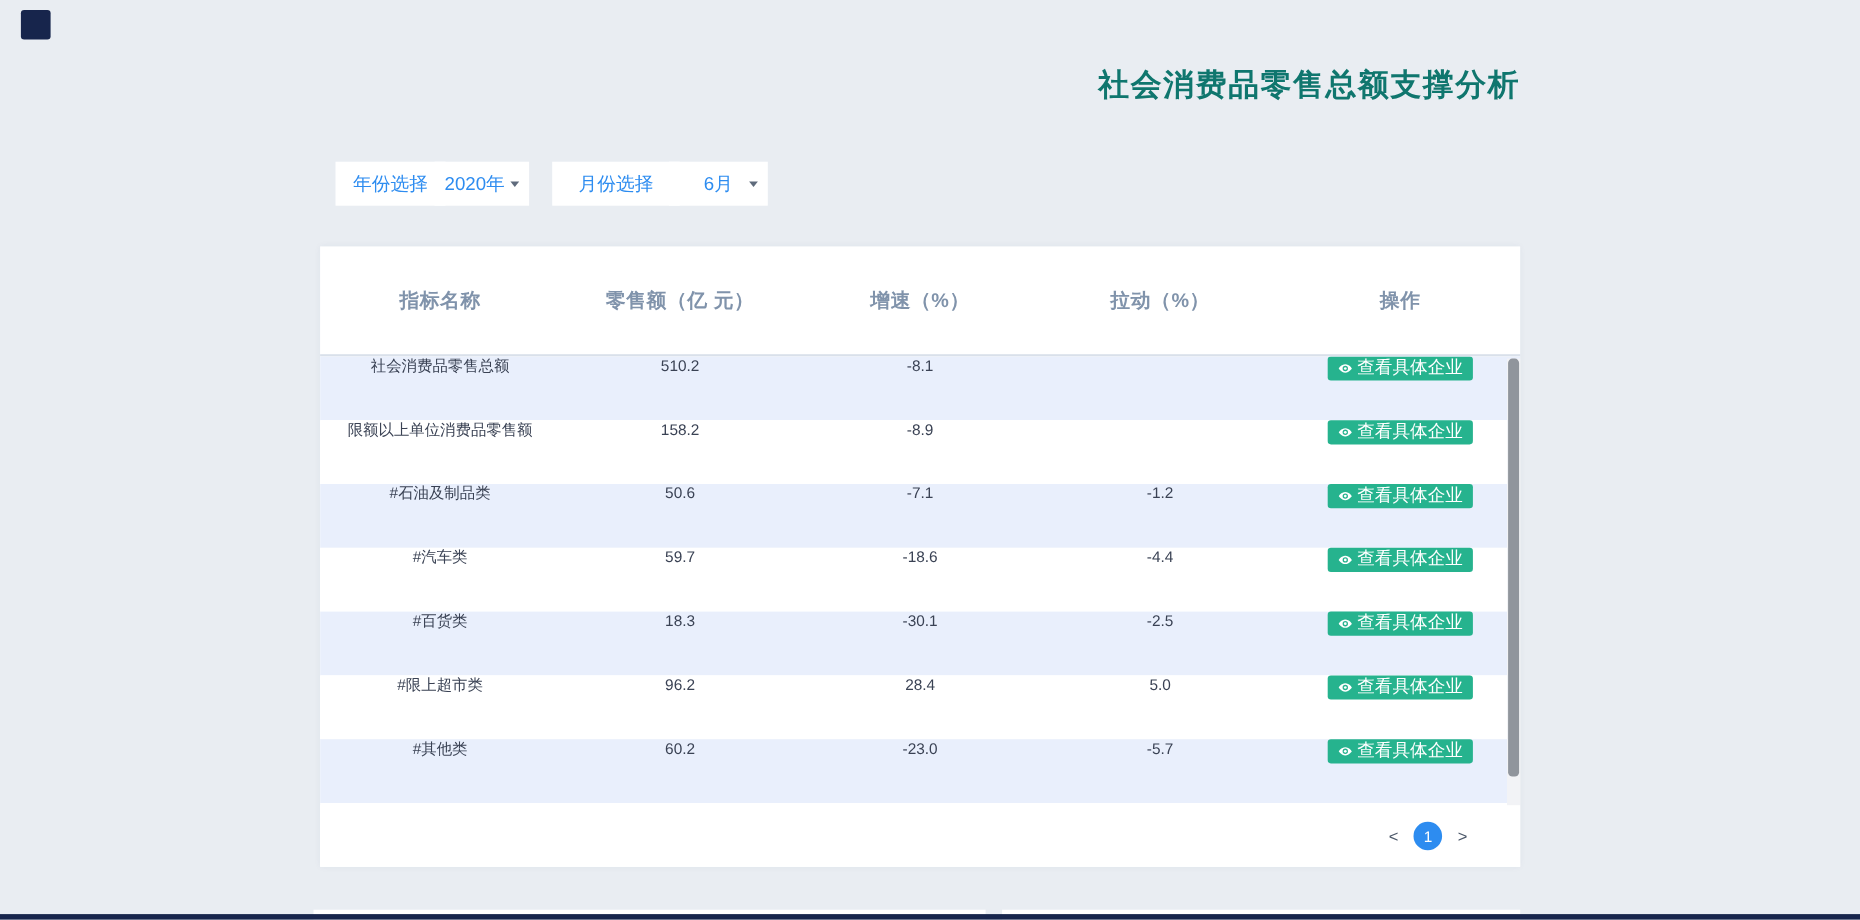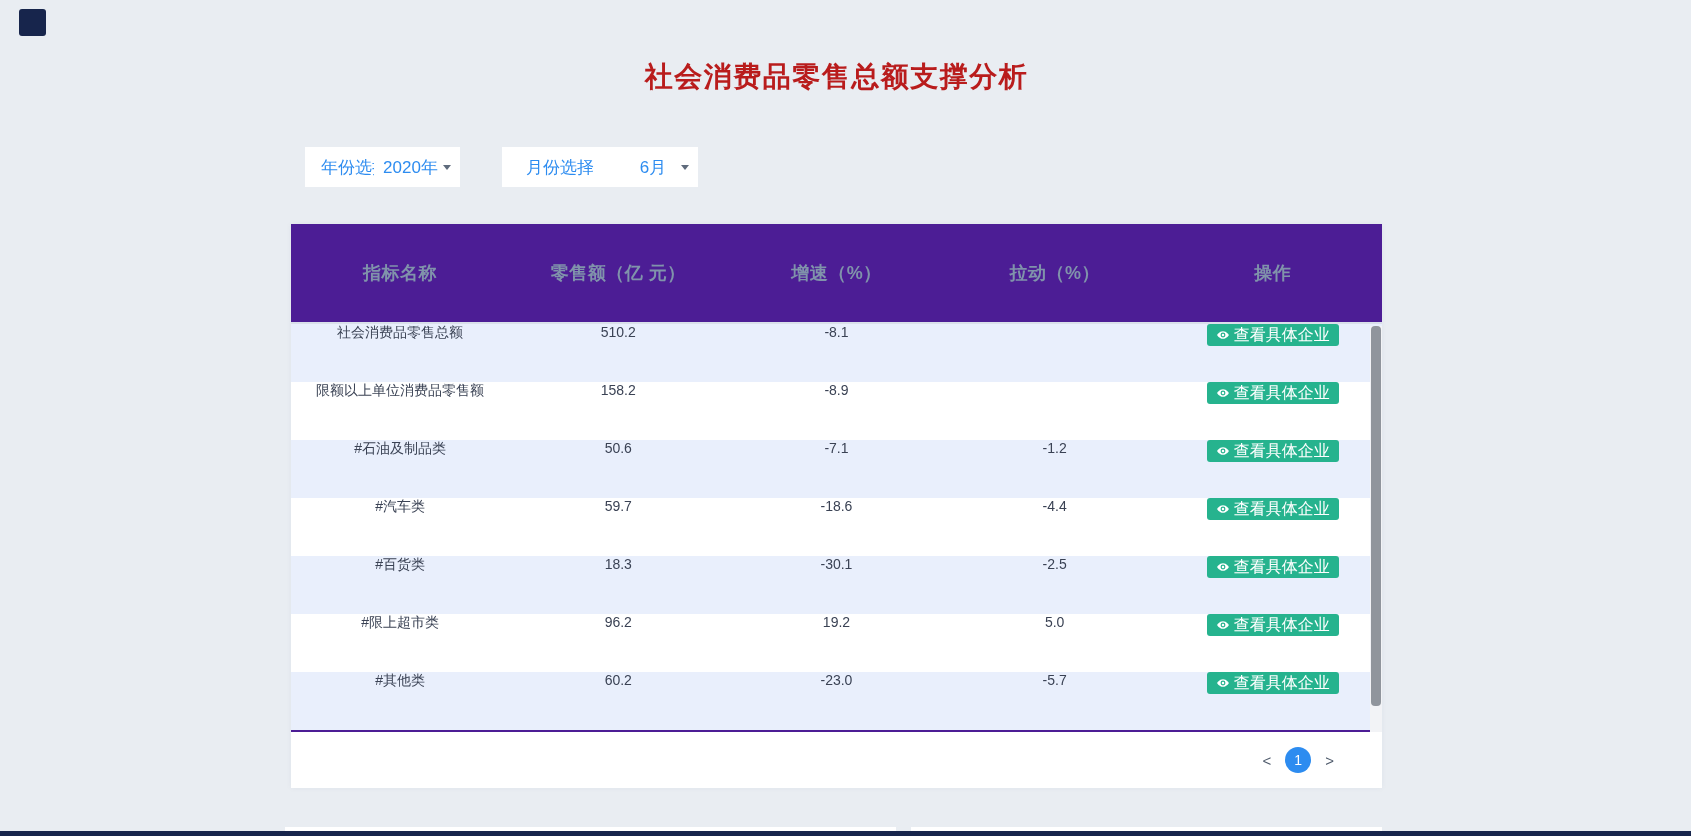--- a/index.html
+++ b/index.html
@@ -13,43 +13,43 @@
 
   
   .corner-square{left:19px;top:9px;width:27px;height:27px;background:#17254c;border-radius:3px;}
   .bottom-bar{left:0;top:831px;width:1691px;height:5px;background:#17254c;}
   .bottom-panel{top:827px;height:9px;background:#ffffff;}
   .bottom-panel.left{left:285px;width:611px;}
   .bottom-panel.right{left:911px;width:471px;}
 
   
   .page-title{
-    left:291px;top:58px;width:1091px;text-align:center;
-    font-size:28px;font-weight:bold;color:#b91c1c;letter-spacing:1.5px;margin:0;
+    left:291px;top:58px;width:1091px;text-align:right;
+    font-size:28px;font-weight:bold;color:#0f766e;letter-spacing:1.5px;margin:0;
   }
 
   
   .f-box{
     top:147px;height:40px;background:#ffffff;color:#2d8cf0;font-size:17px;
     display:flex;align-items:center;justify-content:center;box-sizing:border-box;
   }
   .f-label-year{left:305px;width:100px;}
-  .f-select-year{left:374px;width:86px;cursor:pointer;}
+  .f-select-year{left:395px;width:86px;cursor:pointer;}
   .f-label-month{left:502px;width:116px;}
   .f-select-month{left:608px;width:90px;cursor:pointer;}
   .caret{
     width:0;height:0;border-left:4px solid transparent;border-right:4px solid transparent;
     border-top:5px solid #5f6b7c;display:inline-block;
   }
   .f-select-year .caret{margin-left:5px;}
   .f-select-month .caret{position:absolute;right:9px;top:18px;}
 
   
   .card{
-    left:291px;top:224px;width:1091px;height:564px;background:#4c1d95;
+    left:291px;top:224px;width:1091px;height:564px;background:#ffffff;
     box-shadow:0 0 6px rgba(30,50,90,0.05);
   }
   .thead{
     display:flex;height:100px;align-items:center;
     border-bottom:2px solid #d9e0ea;box-sizing:border-box;
   }
   .th{
     width:20%;text-align:center;font-size:18px;font-weight:bold;color:#8093ab;
     letter-spacing:0.5px;
   }
@@ -191,21 +191,21 @@
           <circle cx="12" cy="12" r="2.1" fill="#ffffff"></circle>
         </svg>
         <span>查看具体企业</span>
       </button>
     </div>
   </div>
 
   <div class="trow">
     <div class="td">#限上超市类</div>
     <div class="td">96.2</div>
-    <div class="td">19.2</div>
+    <div class="td">28.4</div>
     <div class="td">5.0</div>
     <div class="td">
       <button class="view-btn">
         <svg width="14" height="14" viewBox="0 0 24 24">
           <path d="M12 5.5C5.6 5.5 1.8 12 1.8 12S5.6 18.5 12 18.5 22.2 12 22.2 12 18.4 5.5 12 5.5zm0 10.7A4.2 4.2 0 1 1 16.2 12 4.2 4.2 0 0 1 12 16.2z" fill="#ffffff"></path>
           <circle cx="12" cy="12" r="2.1" fill="#ffffff"></circle>
         </svg>
         <span>查看具体企业</span>
       </button>
     </div>

